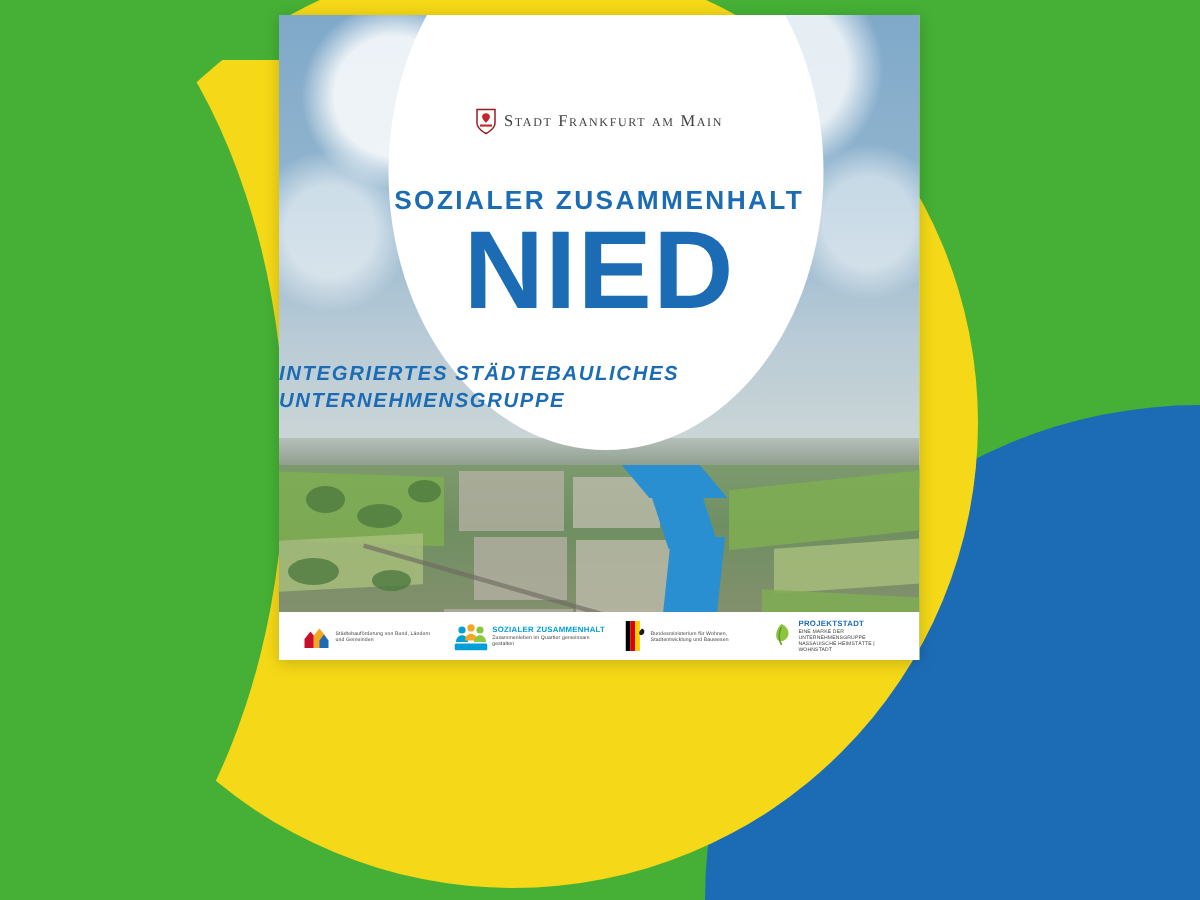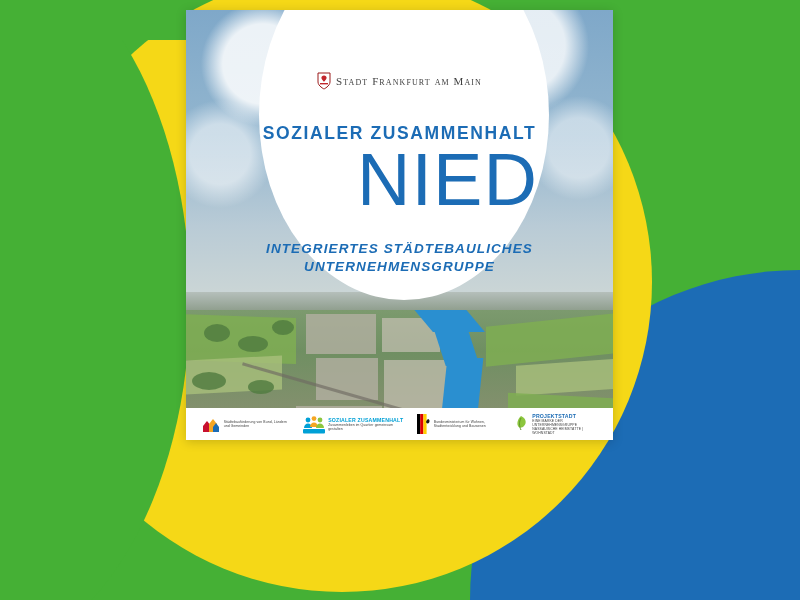--- a/index.html
+++ b/index.html
@@ -201,31 +201,29 @@
     letter-spacing: 1.6px;
   }
   .bigtitle {
     position: absolute;
     left: 0;
     top: 133px;
     width: 427px;
     text-align: center;
     color: #1c6cb5;
     font-size: 74px;
-    font-weight: normal;
+    font-weight: bold;
     letter-spacing: 1px;
     line-height: 1;
-    margin-left: 48px;
   }
   .subtitle {
     position: absolute;
     left: 0;
     top: 230px;
     width: 427px;
-    text-align: center;
     color: #1c6cb5;
     font-size: 13.5px;
     font-style: italic;
     font-weight: bold;
     letter-spacing: 1.1px;
     line-height: 18px;
   }
 
   
   .footer {

